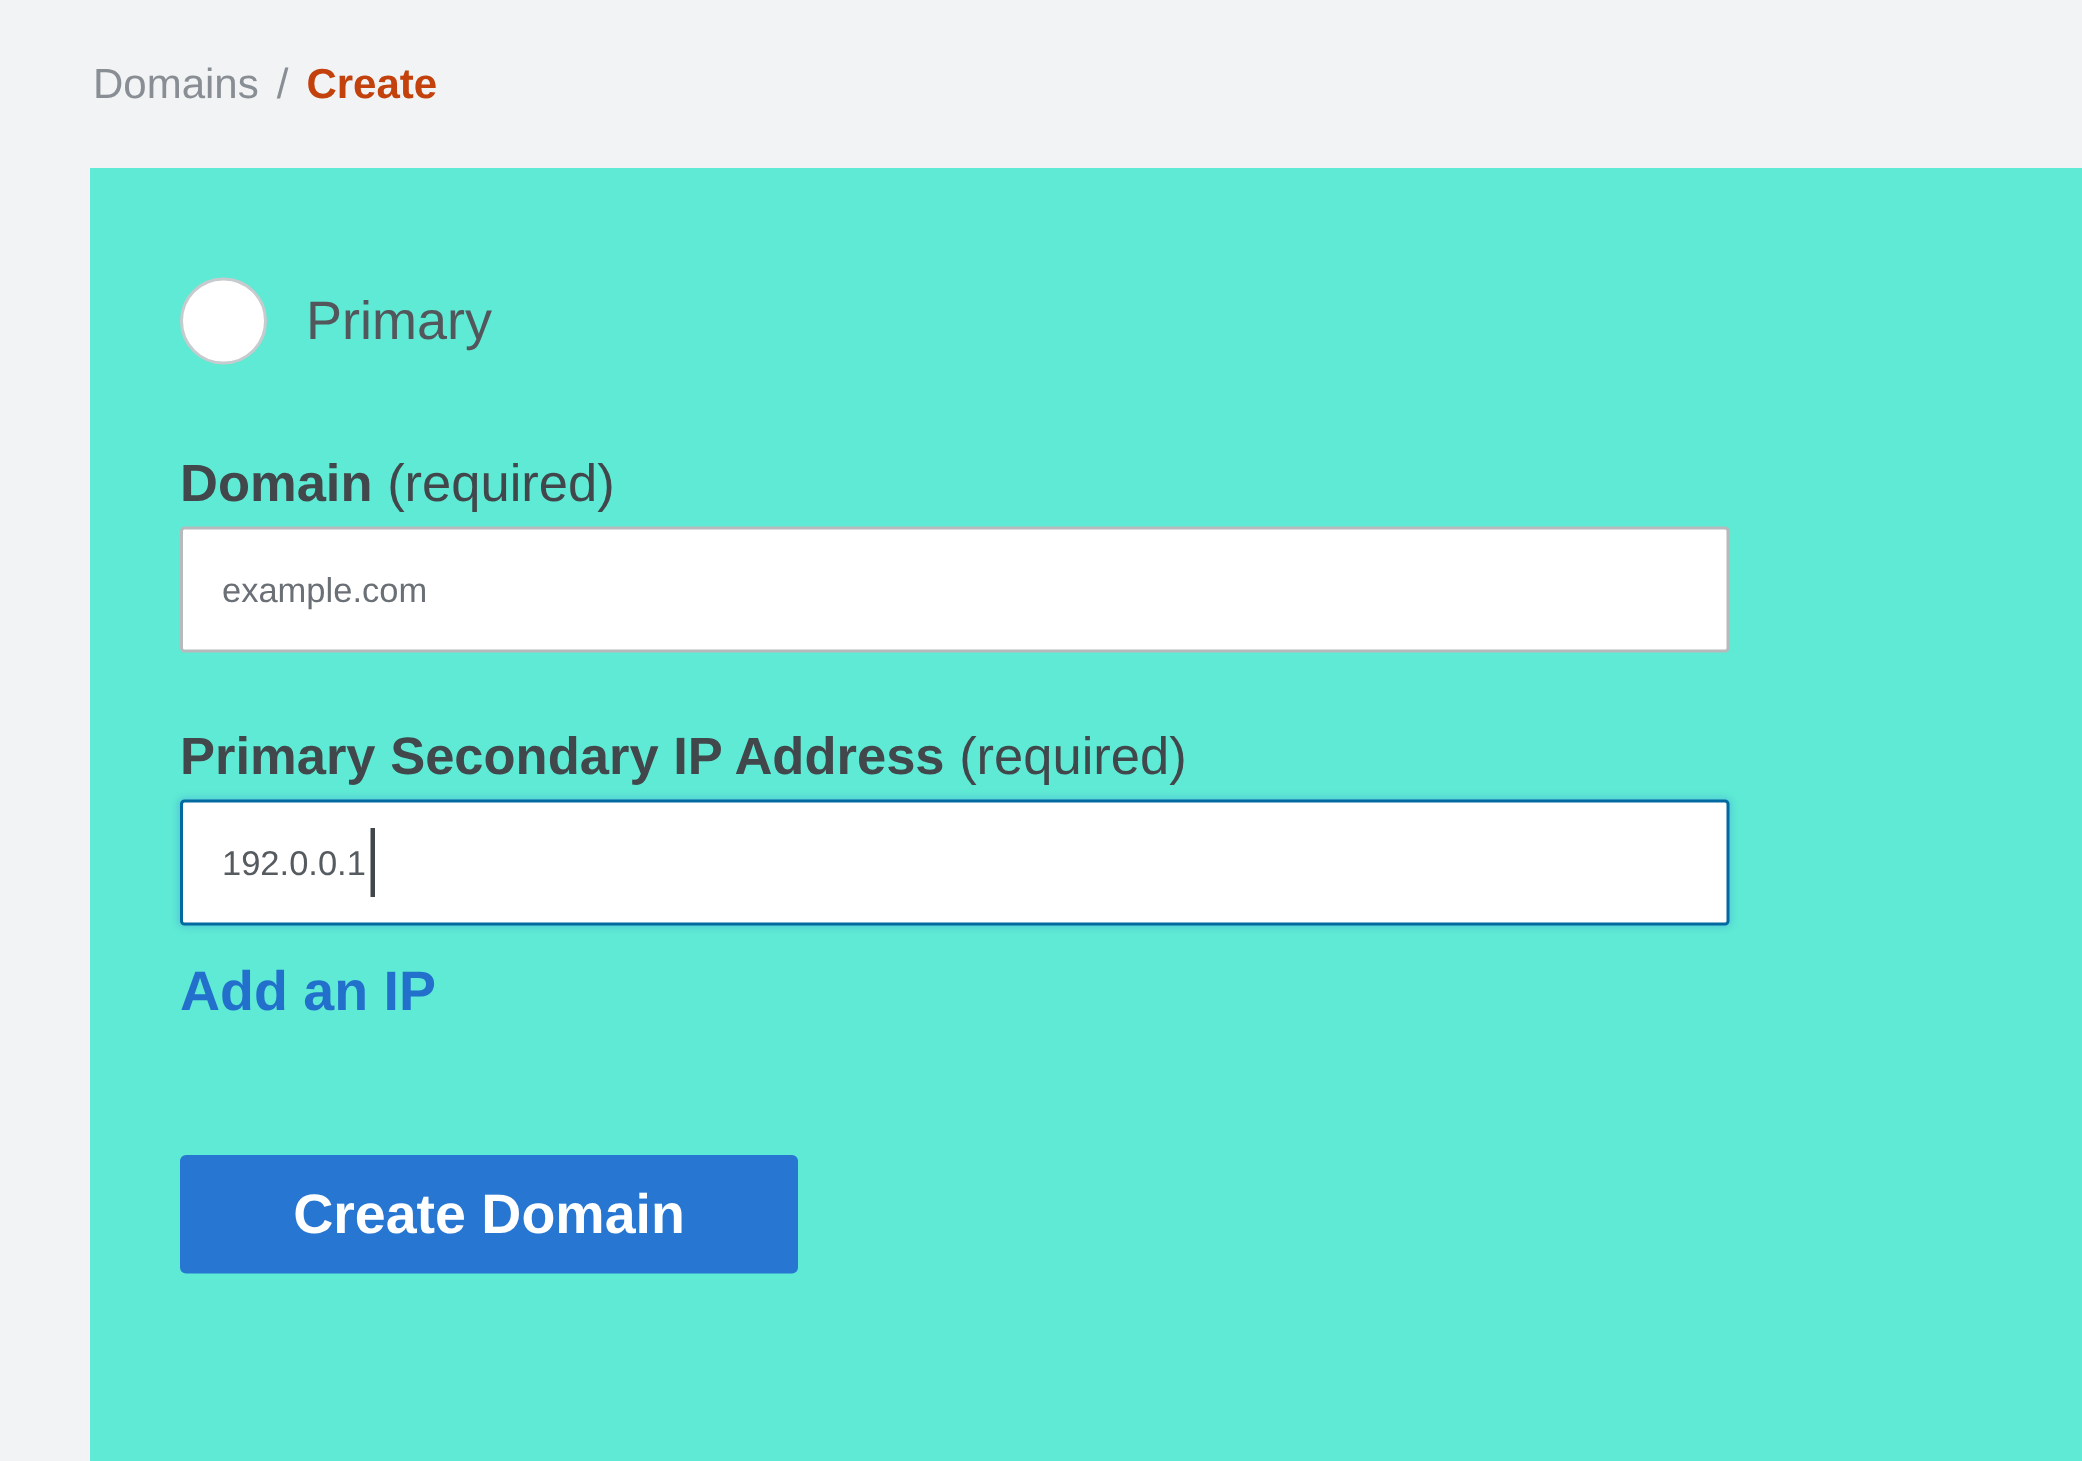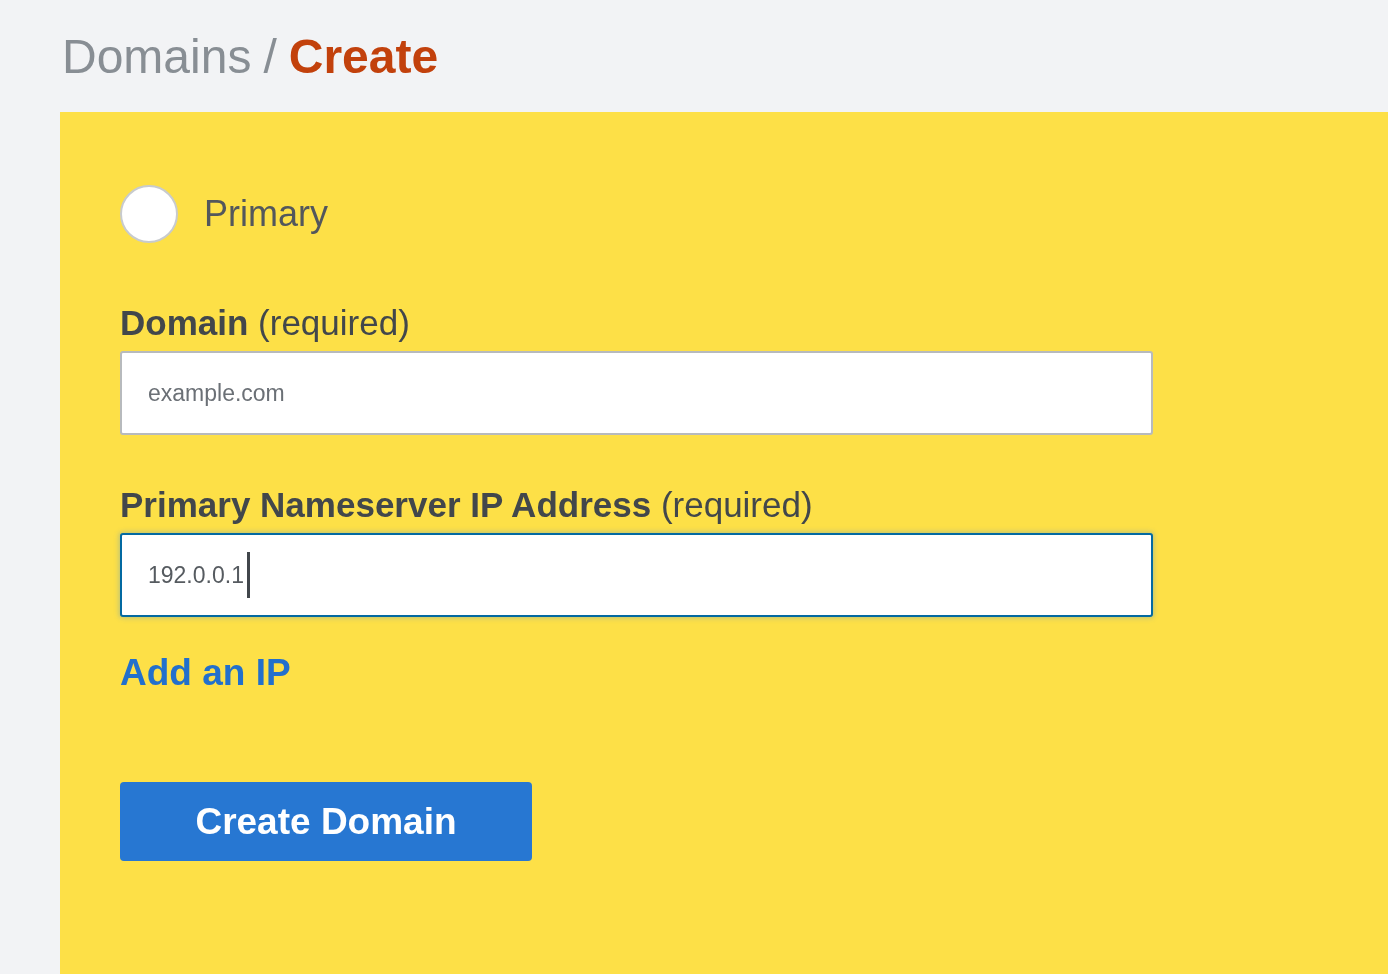--- a/index.html
+++ b/index.html
@@ -12,33 +12,33 @@
   }
   
   .breadcrumb-bar {
     height: 112px;
     display: flex;
     align-items: center;
     padding-left: 62px;
     background: #f2f3f5;
   }
   .breadcrumb {
-    font-size: 48px;
+    font-size: 28px;
     color: #888e94;
     display: flex;
     align-items: baseline;
   }
   .breadcrumb .sep { margin: 0 12px; color: #888e94; }
   .breadcrumb .current { color: #c2410c; font-weight: 700; }
 
   
   .panel {
     position: absolute;
     left: 60px; top: 112px; right: 0; bottom: 0;
-    background: #fde047;
+    background: #5eead4;
     padding: 73px 0 0 60px;
   }
 
   
   .radio-row { display: flex; align-items: center; margin-bottom: 58px; }
   .radio-option { display: flex; align-items: center; cursor: pointer; }
   .radio-option + .radio-option { margin-left: 28px; }
   .radio-circle {
     width: 58px; height: 58px; border-radius: 50%;
     background: #fff;
@@ -76,21 +76,21 @@
   .value-text { color: #565b60; }
   .caret {
     width: 3px; height: 46px;
     background: #41464b;
     margin-left: 3px;
   }
 
   
   .add-ip {
     display: inline-block;
-    margin-top: 35px;
+    margin-top: 23px;
     font-size: 37px;
     font-weight: 700;
     color: #2270cc;
     text-decoration: none;
     cursor: pointer;
   }
   .create-btn {
     display: block;
     margin-top: 88px;
     width: 412px; height: 79px;
@@ -132,21 +132,21 @@
       <span>(required)</span>
     </div>
     <div class="text-input">
       <span class="placeholder-text">example.com</span>
     </div>
   </div>
 
   
   <div class="field-group2">
     <div class="field-label">
-      <span class="bold">Primary Nameserver IP Address</span>
+      <span class="bold">Primary Secondary IP Address</span>
       <span>(required)</span>
     </div>
     <div class="text-input focused">
       <span class="value-text">192.0.0.1</span>
       <span class="caret"></span>
     </div>
   </div>
 
   
   <a class="add-ip">Add an IP</a>

